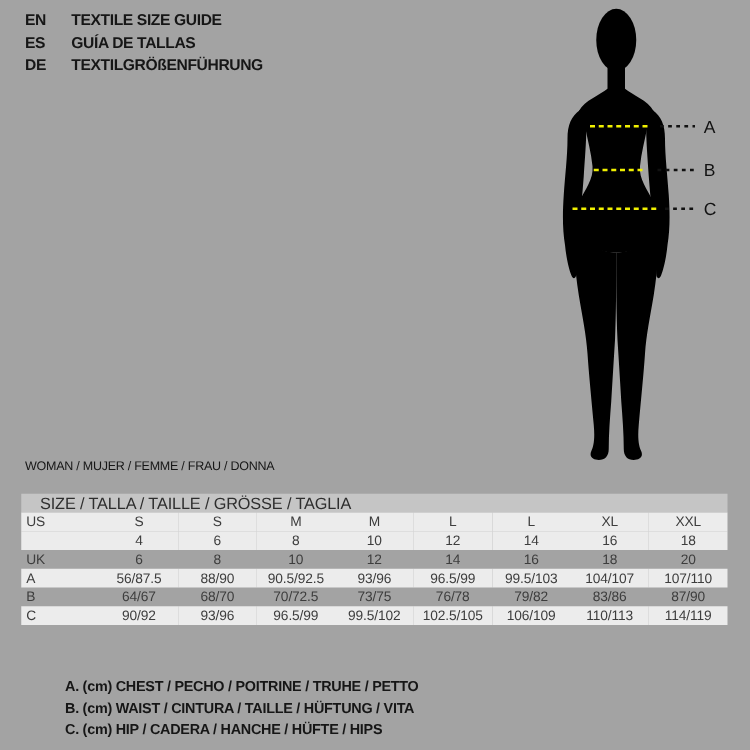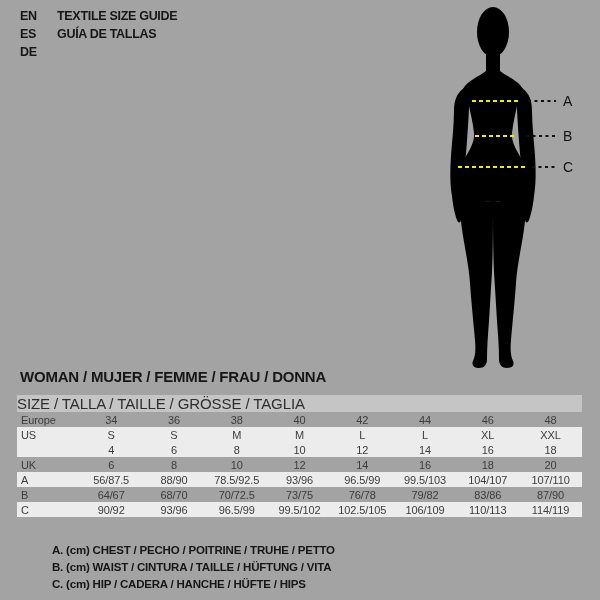--- a/index.html
+++ b/index.html
@@ -9,28 +9,28 @@
   }
   
   .lang-list{position:absolute;left:20px;top:7px;}
   .lang-row{display:flex;height:18px;align-items:center;font-weight:bold;
     font-size:12.5px;letter-spacing:-0.3px;white-space:nowrap;}
   .lang-code{width:37px;flex:0 0 37px;}
   
   .figure{position:absolute;left:430px;top:0;width:170px;height:380px;}
   .figure text{font-size:14px;fill:#111;font-family:"Liberation Sans","DejaVu Sans",sans-serif;}
   
-  .section-heading{position:absolute;left:20px;top:368px;font-weight:bold;
-    font-size:15px;letter-spacing:-0.2px;white-space:nowrap;}
+  .section-heading{position:absolute;left:20px;top:368px;font-weight:normal;
+    font-size:10px;letter-spacing:-0.2px;white-space:nowrap;}
   
   .size-table{position:absolute;left:17px;top:395px;width:565px;
     border-collapse:collapse;table-layout:fixed;font-size:11px;color:#3d3d3d;
     letter-spacing:-0.1px;}
   .size-table th{background:#c5c5c5;font-weight:normal;color:#2e2e2e;
-    text-align:left;height:14px;padding:0 0 0 0;font-size:15px;}
+    text-align:left;height:14px;padding:0 0 0 15px;font-size:13px;}
   .size-table td{height:15px;padding:0;text-align:center;vertical-align:middle;}
   .size-table td.row-label{text-align:left;padding-left:4px;width:80px;}
   .size-table tr.shade td{background:#ececec;}
   
   .legend{position:absolute;left:20px;top:542px;}
   .legend-line{font-weight:bold;font-size:11.5px;line-height:17px;
     letter-spacing:-0.2px;white-space:nowrap;margin-left:32px;}
 </style>
 </head>
 <body>
@@ -44,20 +44,21 @@
   </div>
 
   <div class="lang-row">
     <span class="lang-code">ES</span>
     <span class="lang-title">GUÍA DE TALLAS</span>
   </div>
 
 
   <div class="lang-row">
     <span class="lang-code">DE</span>
+    <span class="lang-title">TEXTILGRÖßENFÜHRUNG</span>
   </div>
 
 </div>
 
   <svg class="figure" viewBox="0 0 170 380" width="170" height="380">
     <g fill="#000000">
       <ellipse cx="63" cy="32" rx="16" ry="25"></ellipse>
       <rect x="56" y="42" width="14" height="32"></rect>
       <path d="M33,89 C38,80 50,76 56,71 L70,71 C76,76 88,80 93,89
                C91,95 89,97 88,101 C86,112 83,122 82,133 C81,143 88,152 92,160
@@ -95,31 +96,20 @@
 
   <div class="section-heading">WOMAN / MUJER / FEMME / FRAU / DONNA</div>
 
   <table class="size-table">
     <thead>
       <tr>
         <th colspan="9">SIZE / TALLA / TAILLE / GRÖSSE / TAGLIA</th>
       </tr>
     </thead>
     <tbody id="table-body">
-  <tr>
-    <td class="row-label">Europe</td>
-  <td>34</td>
-          <td>36</td>
-          <td>38</td>
-          <td>40</td>
-          <td>42</td>
-          <td>44</td>
-          <td>46</td>
-          <td>48</td>
-        </tr>
 
   <tr class="shade">
     <td class="row-label">US</td>
   <td>S</td>
           <td>S</td>
           <td>M</td>
           <td>M</td>
           <td>L</td>
           <td>L</td>
           <td>XL</td>
@@ -147,21 +137,21 @@
           <td>14</td>
           <td>16</td>
           <td>18</td>
           <td>20</td>
         </tr>
 
   <tr class="shade">
     <td class="row-label">A</td>
   <td>56/87.5</td>
           <td>88/90</td>
-          <td>78.5/92.5</td>
+          <td>90.5/92.5</td>
           <td>93/96</td>
           <td>96.5/99</td>
           <td>99.5/103</td>
           <td>104/107</td>
           <td>107/110</td>
         </tr>
 
   <tr>
     <td class="row-label">B</td>
   <td>64/67</td>

